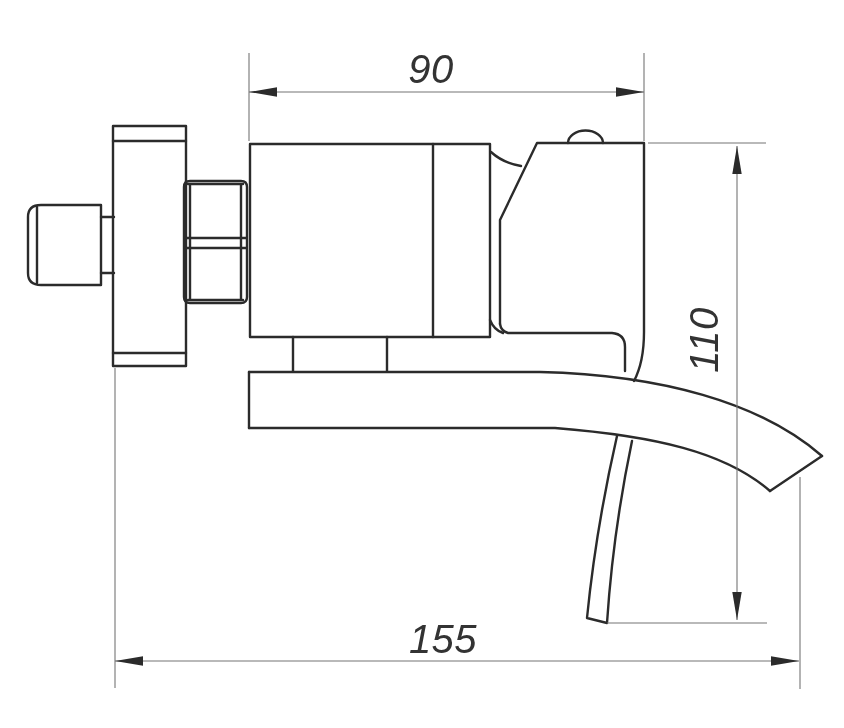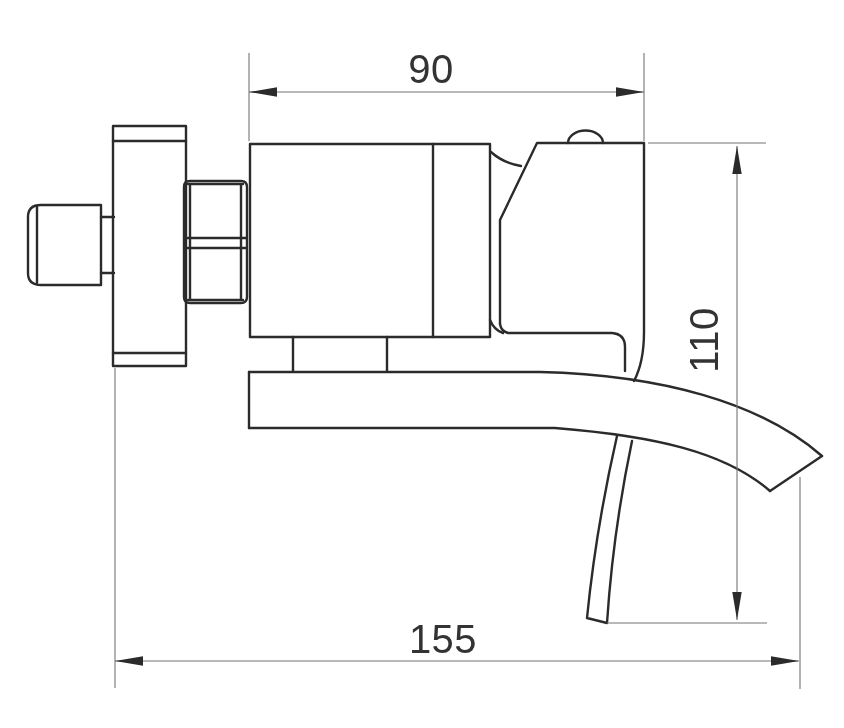--- a/index.html
+++ b/index.html
@@ -5,20 +5,21 @@
   :root{
     --background:#ffffff;
     --outline:#2b2b2b;
     --dimension:#757575;
     --label:#333333;
   }
   html,body{margin:0;padding:0;background:var(--background);}
   .canvas{
     width:844px;height:728px;position:relative;background:var(--background);
     font-family:"Liberation Sans", sans-serif;
+    font-style:italic;
   }
   svg{display:block;}
   .outline{stroke:var(--outline);stroke-width:2.4;fill:none;stroke-linecap:round;stroke-linejoin:round;}
   .thinline{stroke:var(--dimension);stroke-width:1.1;fill:none;stroke-linecap:butt;}
   .arrow{fill:var(--outline);stroke:none;}
   .dim-label{
     fill:var(--label);
     font-family:"Liberation Sans", sans-serif;
     font-size:40px;
     letter-spacing:0.5px;

